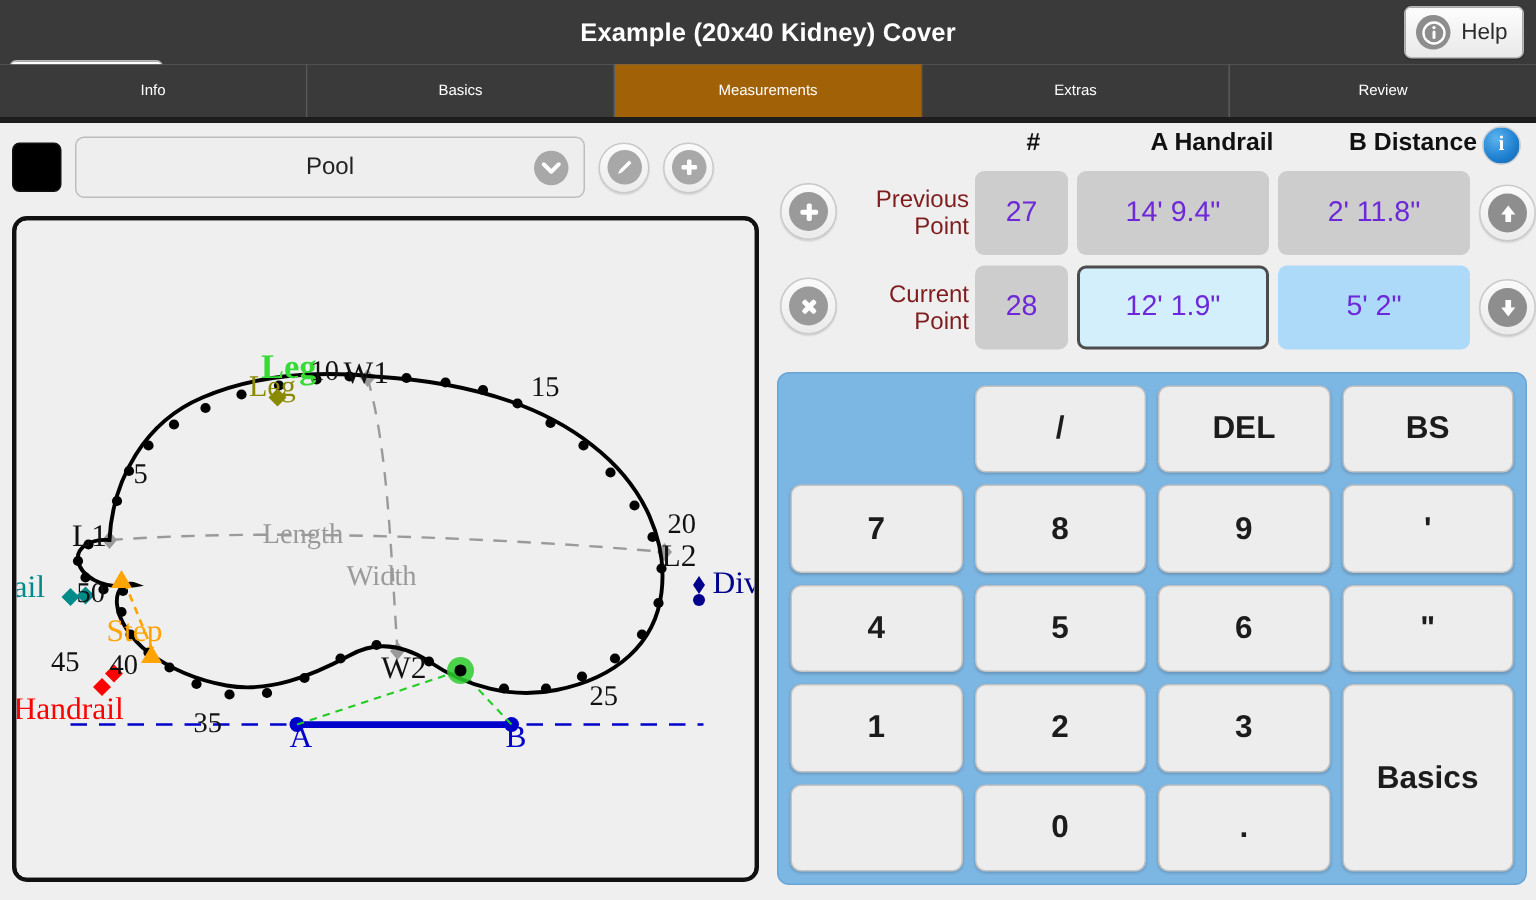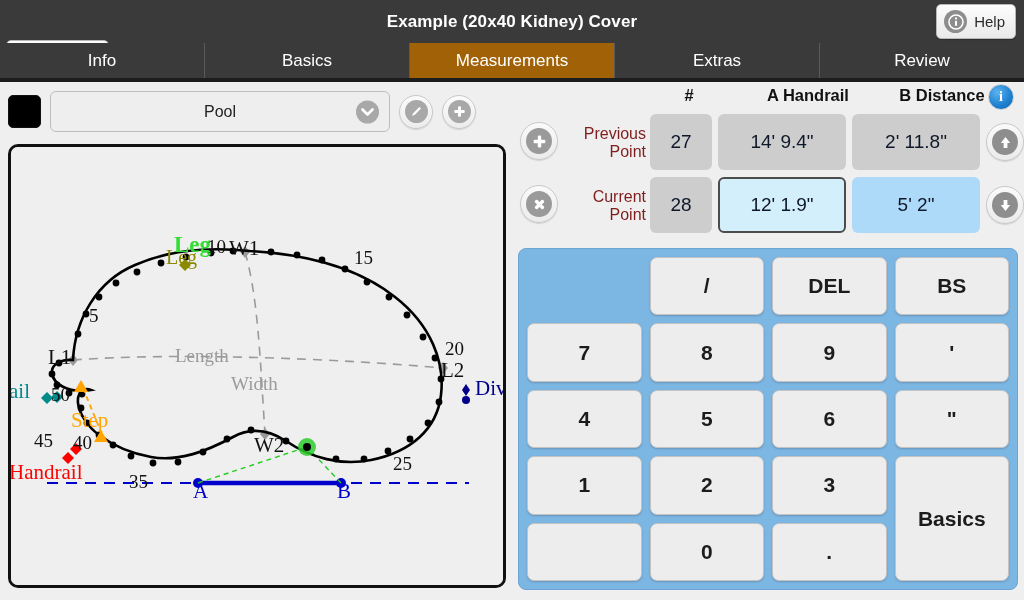--- a/index.html
+++ b/index.html
@@ -45,21 +45,21 @@
   .circ-icon svg { display:block; }
 
   
   #tabs {
     position: absolute; left: 0; top: 43px; width: 1024px; height: 35px;
     display: flex; background: #3a3a3a;
   }
   .tab {
     flex: 1 1 0;
     display: flex; align-items: center; justify-content: center;
-    color: #ffffff; font-size: 17px;
+    color: #ffffff; font-size: 10px;
     border-right: 1px solid #5a5a5a;
     cursor: pointer;
     background: #3a3a3a;
   }
   .tab:last-child { border-right: none; }
   .tab.active { background: #a16207; }
 
   
   #tabs-shadow {
     position: absolute; left: 0; top: 78px; width: 1024px; height: 4px;
@@ -157,21 +157,21 @@
     display:flex; align-items:center; justify-content:center;
   }
   .row-label {
     position: absolute; left: 46px; width: 88px;
     font-size: 16px; color: #7f1d1d; text-align: right; line-height: 1.12;
   }
   .cell {
     position: absolute;
     border-radius: 6px;
     display: flex; align-items: center; justify-content: center;
-    font-size: 19px; color: #0f172a;
+    font-size: 19px; color: #6d28d9;
   }
   .cell.num  { left: 138px; width: 62px; background: #cdcdcd; }
   .cell.dist { background: #cdcdcd; }
   .cell.a    { left: 206px; width: 128px; }
   .cell.b    { left: 340px; width: 128px; }
   .cell.sel-a { background: #d3effc; border: 2px solid #4c4c4c; }
   .cell.sel-b { background: #aedafa; }
 
   .side-btn {
     position: absolute; left: 474px;

